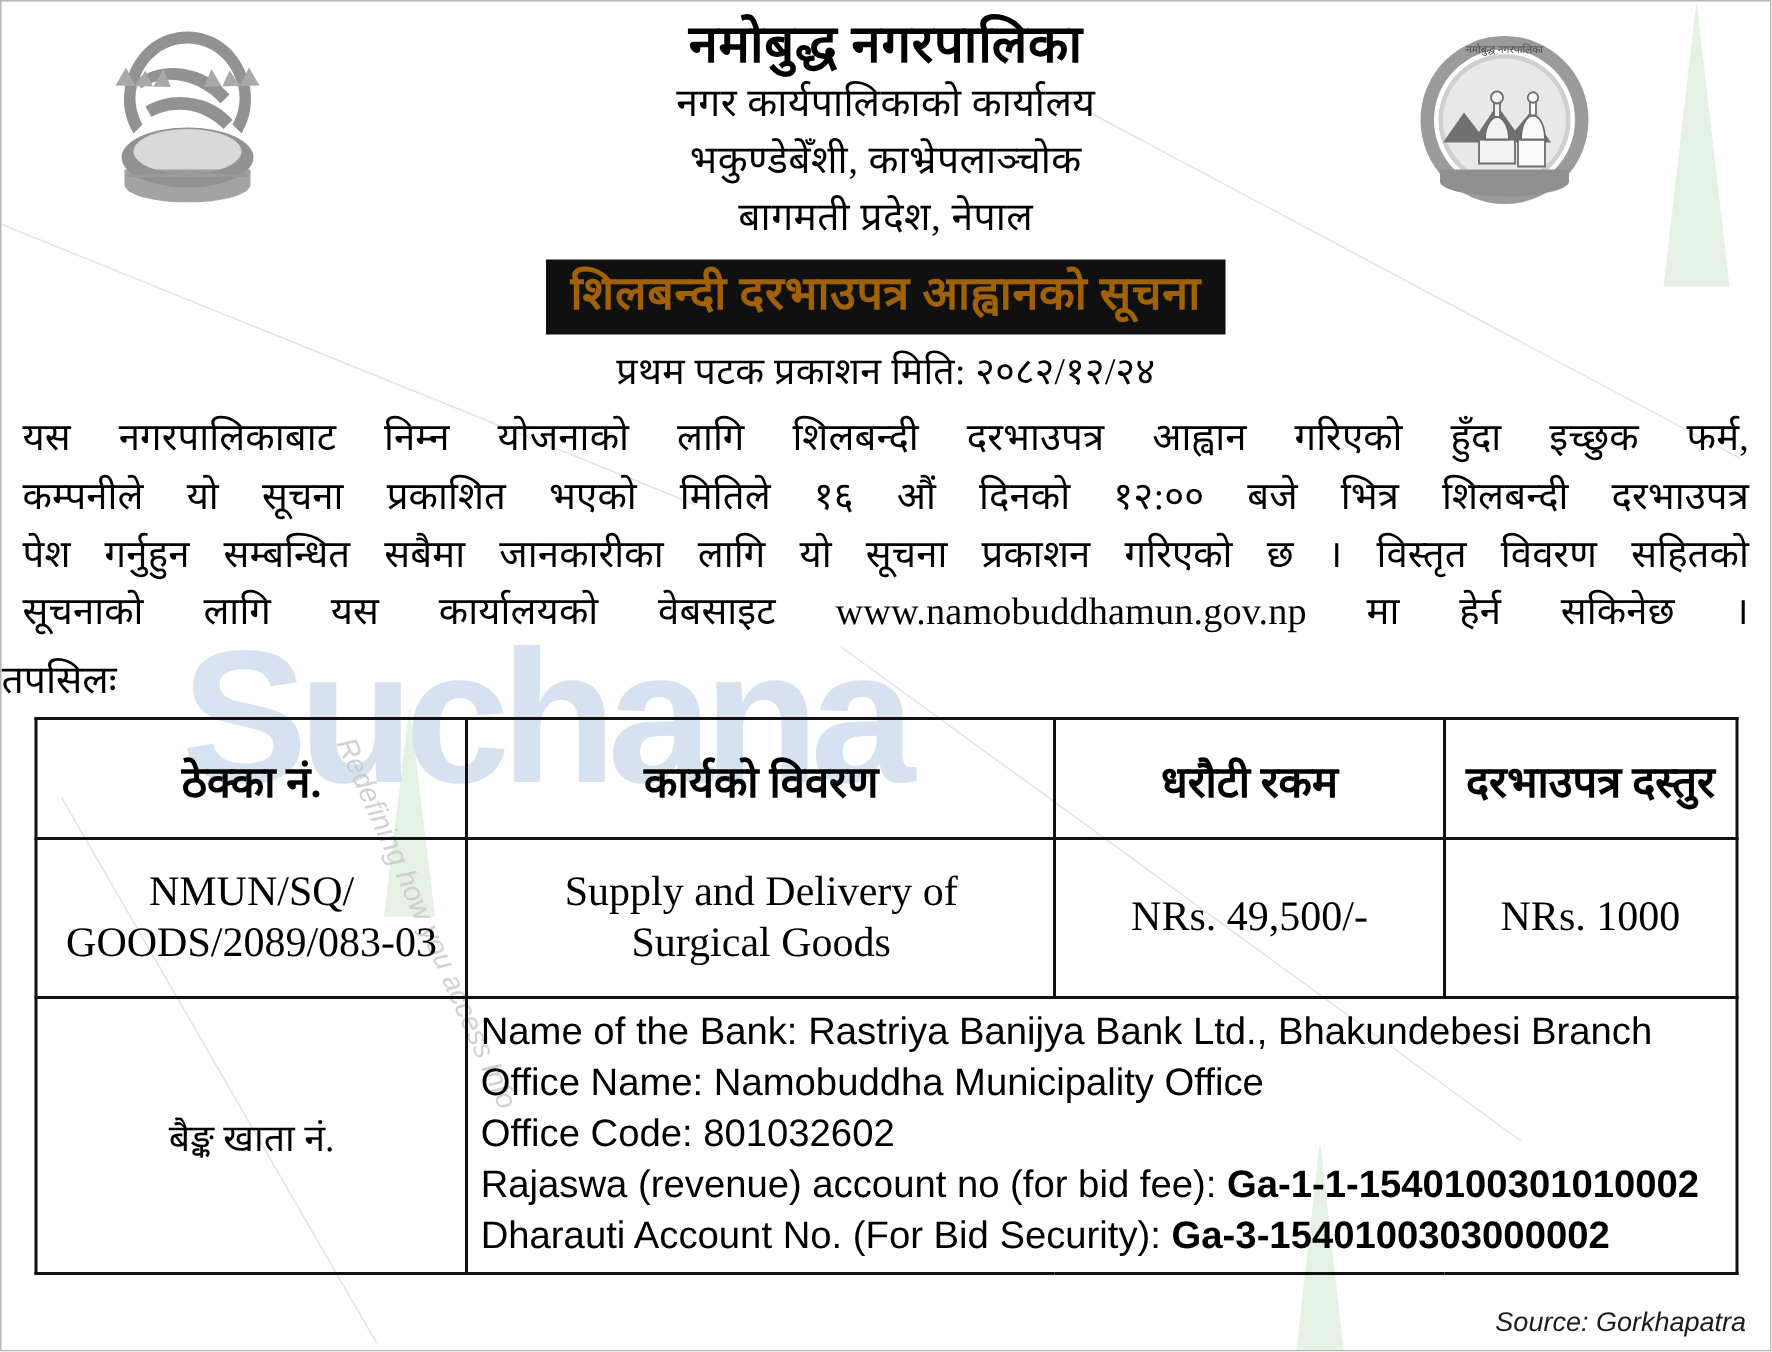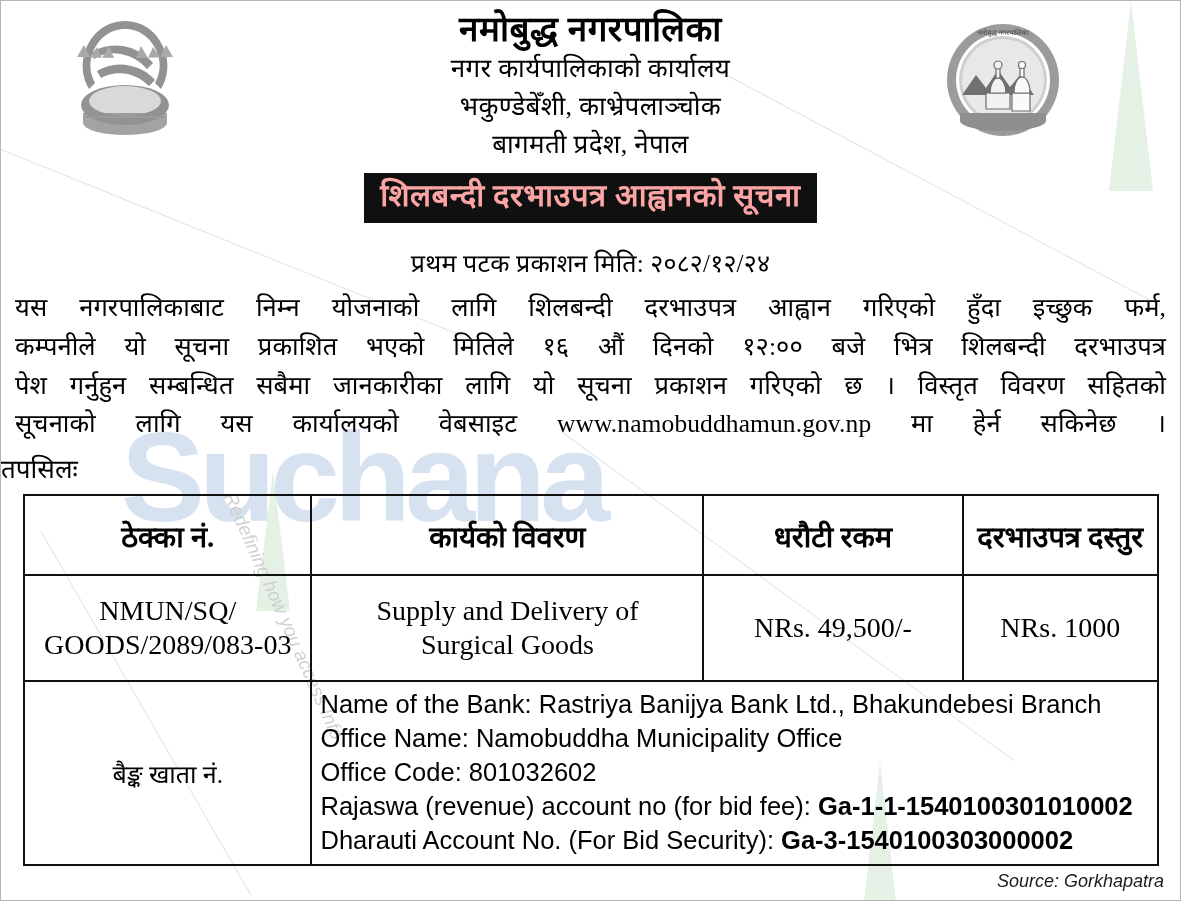--- a/index.html
+++ b/index.html
@@ -114,33 +114,33 @@
   
   .banner-wrap {
     position: relative;
     z-index: 2;
     text-align: center;
     margin-top: 10px;
   }
   .banner {
     display: inline-block;
     background: #101010;
-    color: #fca5a5;
+    color: #a16207;
     font-weight: 700;
     font-size: 31px;
     line-height: 1.25;
     padding: 4px 16px 7px 16px;
     letter-spacing: .5px;
   }
   .pub-date {
     position: relative;
     z-index: 2;
     text-align: center;
     font-size: 25px;
-    margin-top: 22px;
+    margin-top: 6px;
     letter-spacing: .2px;
   }
 
   
   .body-para {
     position: relative;
     z-index: 2;
     margin: 10px 14px 0 14px;
     font-size: 25.5px;
     line-height: 1.52;

